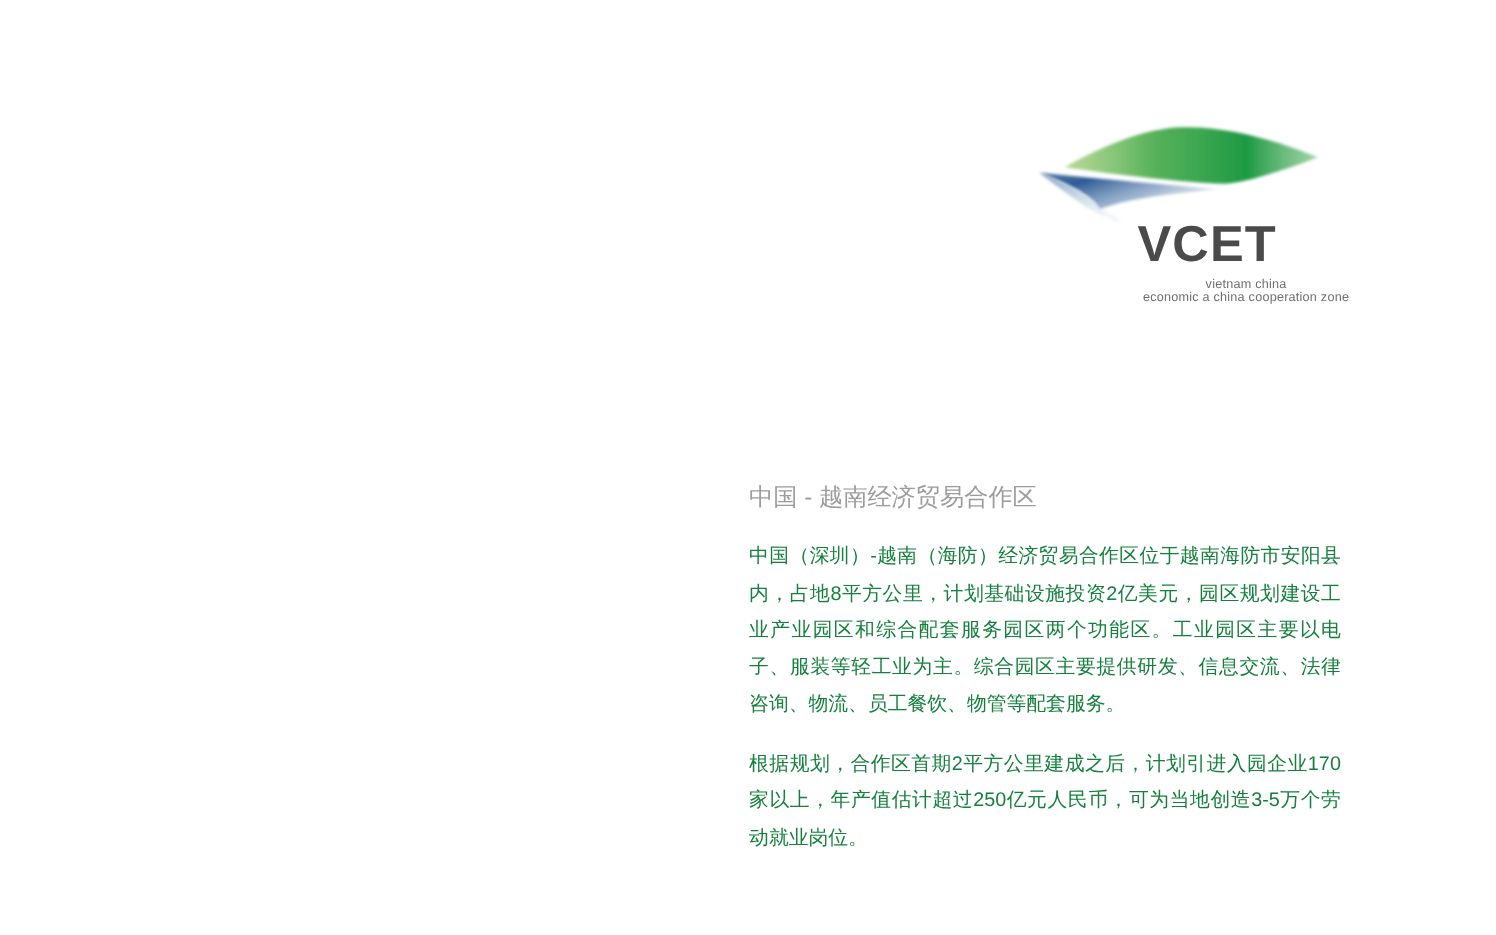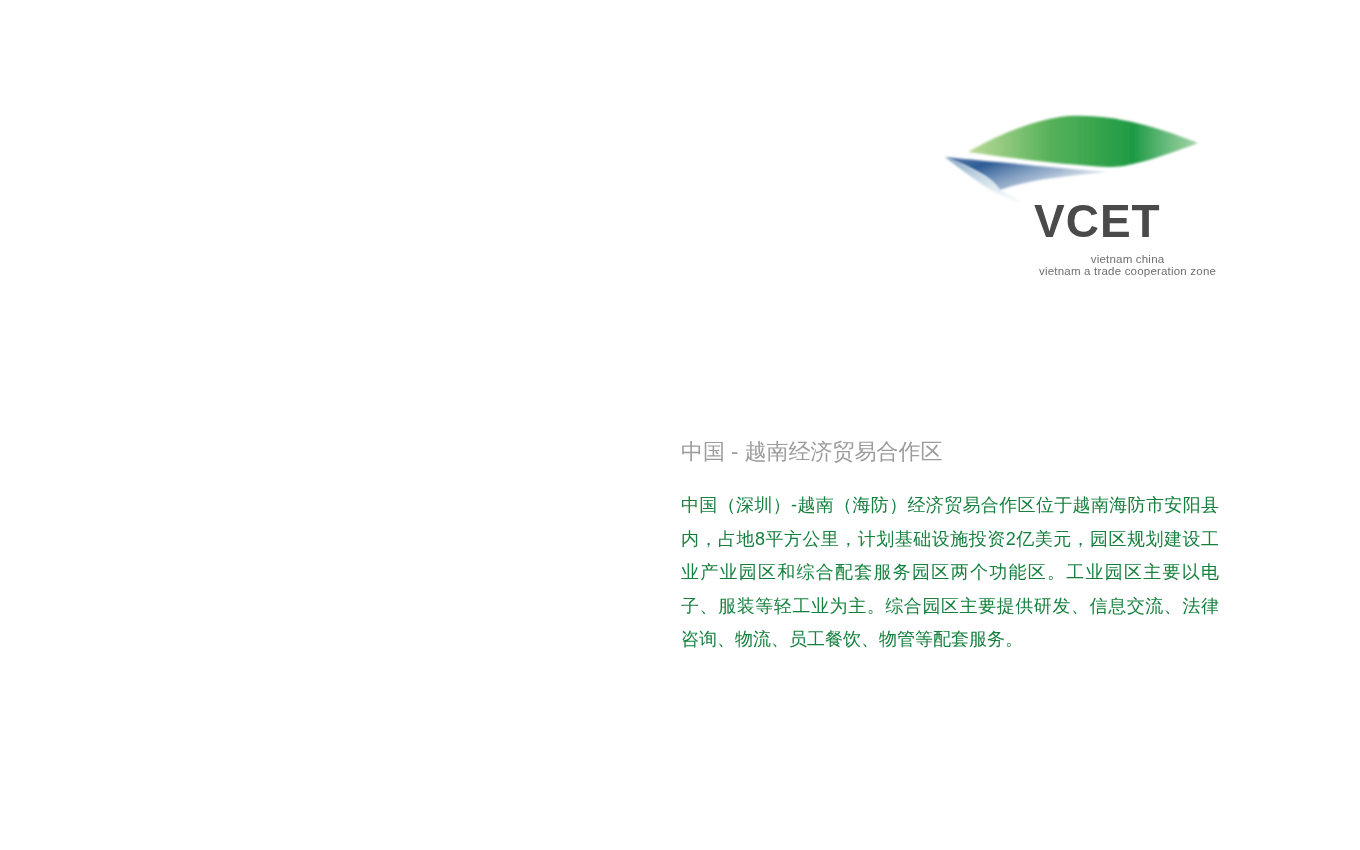--- a/index.html
+++ b/index.html
@@ -108,22 +108,23 @@
 
       <path d="M7,51 C48,55 110,61 170,66 C130,70 92,73 62,84
                C54,70 30,60 7,51 Z" fill="url(#gradBlue)" filter="url(#soften)"></path>
 
       <path d="M7,51 C34,62 54,72 62,84 C70,88 78,92 82,96
                C66,94 44,80 7,51 Z" fill="url(#gradBlueTail)" filter="url(#soften)"></path>
     </svg>
     <div class="logo-name">VCET</div>
     <div class="logo-tagline">
       <div>vietnam china</div>
-      <div>vietnam a trade cooperation zone</div>
+      <div>economic a china cooperation zone</div>
     </div>
   </div>
 
   <div class="content">
     <h1 class="title">中国 - 越南经济贸易合作区</h1>
     <p class="para">中国（深圳）-越南（海防）经济贸易合作区位于越南海防市安阳县内，占地8平方公里，计划基础设施投资2亿美元，园区规划建设工业产业园区和综合配套服务园区两个功能区。工业园区主要以电子、服装等轻工业为主。综合园区主要提供研发、信息交流、法律咨询、物流、员工餐饮、物管等配套服务。</p>
+    <p class="para">根据规划，合作区首期2平方公里建成之后，计划引进入园企业170家以上，年产值估计超过250亿元人民币，可为当地创造3-5万个劳动就业岗位。</p>
   </div>
 
 </div>
 
 </body></html>

